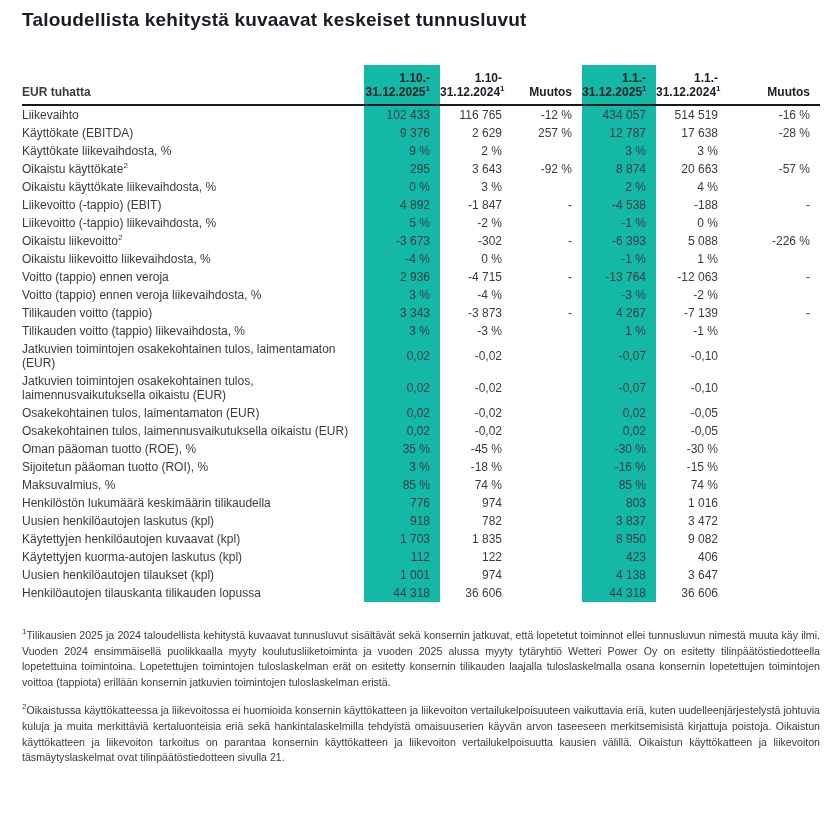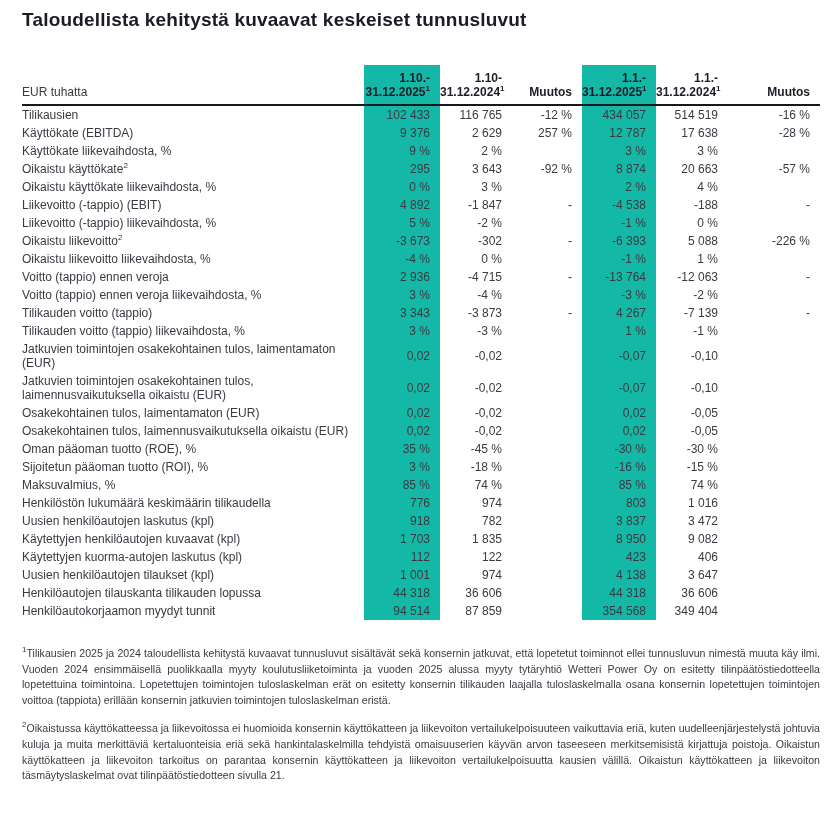--- a/index.html
+++ b/index.html
@@ -41,21 +41,21 @@
     font-size: 12px;
     line-height: 13.5px;
     font-weight: bold;
     color: #1d1d27;
     padding: 7px 10px 5px 0;
     border-bottom: 2.5px solid #17171f;
     white-space: nowrap;
   }
   thead th.unit {
     text-align: left;
-    font-weight: normal;
+    font-weight: bold;
     color: #3a3a43;
     padding-left: 0;
   }
   thead th.num { text-align: right; }
   thead .h-top { display: block; }
 
   tbody td {
     font-size: 12px;
     line-height: 14px;
     padding: 2px 10px 2px 0;
@@ -108,21 +108,21 @@
           <th class="num"><span class="h-top">1.10-</span><span>31.12.2024</span><sup>1</sup></th>
           <th class="num"><span class="h-top"></span><span>Muutos</span><sup></sup></th>
           <th class="num hl"><span class="h-top">1.1.-</span><span>31.12.2025</span><sup>1</sup></th>
           <th class="num"><span class="h-top">1.1.-</span><span>31.12.2024</span><sup>1</sup></th>
           <th class="num"><span class="h-top"></span><span>Muutos</span><sup></sup></th>
         </tr>
     </thead>
     <tbody id="table-body">
 
     <tr>
-          <td class="lbl"><span>Tilikausien</span><sup></sup></td>
+          <td class="lbl"><span>Liikevaihto</span><sup></sup></td>
           <td class="num hl">102 433</td>
           <td class="num">116 765</td>
           <td class="num">-12 %</td>
           <td class="num hl">434 057</td>
           <td class="num">514 519</td>
           <td class="num">-16 %</td>
         </tr>
         <tr>
           <td class="lbl"><span>Käyttökate (EBITDA)</span><sup></sup></td>
           <td class="num hl">9 376</td>
@@ -341,29 +341,20 @@
         </tr>
         <tr>
           <td class="lbl"><span>Henkilöautojen tilauskanta tilikauden lopussa</span><sup></sup></td>
           <td class="num hl">44 318</td>
           <td class="num">36 606</td>
           <td class="num"></td>
           <td class="num hl">44 318</td>
           <td class="num">36 606</td>
           <td class="num"></td>
         </tr>
-        <tr>
-          <td class="lbl"><span>Henkilöautokorjaamon myydyt tunnit</span><sup></sup></td>
-          <td class="num hl">94 514</td>
-          <td class="num">87 859</td>
-          <td class="num"></td>
-          <td class="num hl">354 568</td>
-          <td class="num">349 404</td>
-          <td class="num"></td>
-        </tr>
       </tbody>
   </table>
 
   <div class="footnotes">
     <p><sup>1</sup><span>Tilikausien 2025 ja 2024 taloudellista kehitystä kuvaavat tunnusluvut sisältävät sekä konsernin jatkuvat, että lopetetut toiminnot ellei tunnusluvun nimestä muuta käy ilmi. Vuoden 2024 ensimmäisellä puolikkaalla myyty koulutusliiketoiminta ja vuoden 2025 alussa myyty tytäryhtiö Wetteri Power Oy on esitetty tilinpäätöstiedotteella lopetettuina toimintoina. Lopetettujen toimintojen tuloslaskelman erät on esitetty konsernin tilikauden laajalla tuloslaskelmalla osana konsernin lopetettujen toimintojen voittoa (tappiota) erillään konsernin jatkuvien toimintojen tuloslaskelman eristä.</span></p>
     <p><sup>2</sup><span>Oikaistussa käyttökatteessa ja liikevoitossa ei huomioida konsernin käyttökatteen ja liikevoiton vertailukelpoisuuteen vaikuttavia eriä, kuten uudelleenjärjestelystä johtuvia kuluja ja muita merkittäviä kertaluonteisia eriä sekä hankintalaskelmilla tehdyistä omaisuuserien käyvän arvon taseeseen merkitsemisistä kirjattuja poistoja. Oikaistun käyttökatteen ja liikevoiton tarkoitus on parantaa konsernin käyttökatteen ja liikevoiton vertailukelpoisuutta kausien välillä. Oikaistun käyttökatteen ja liikevoiton täsmäytyslaskelmat ovat tilinpäätöstiedotteen sivulla 21.</span></p>
   </div>
 
 </div>
 

